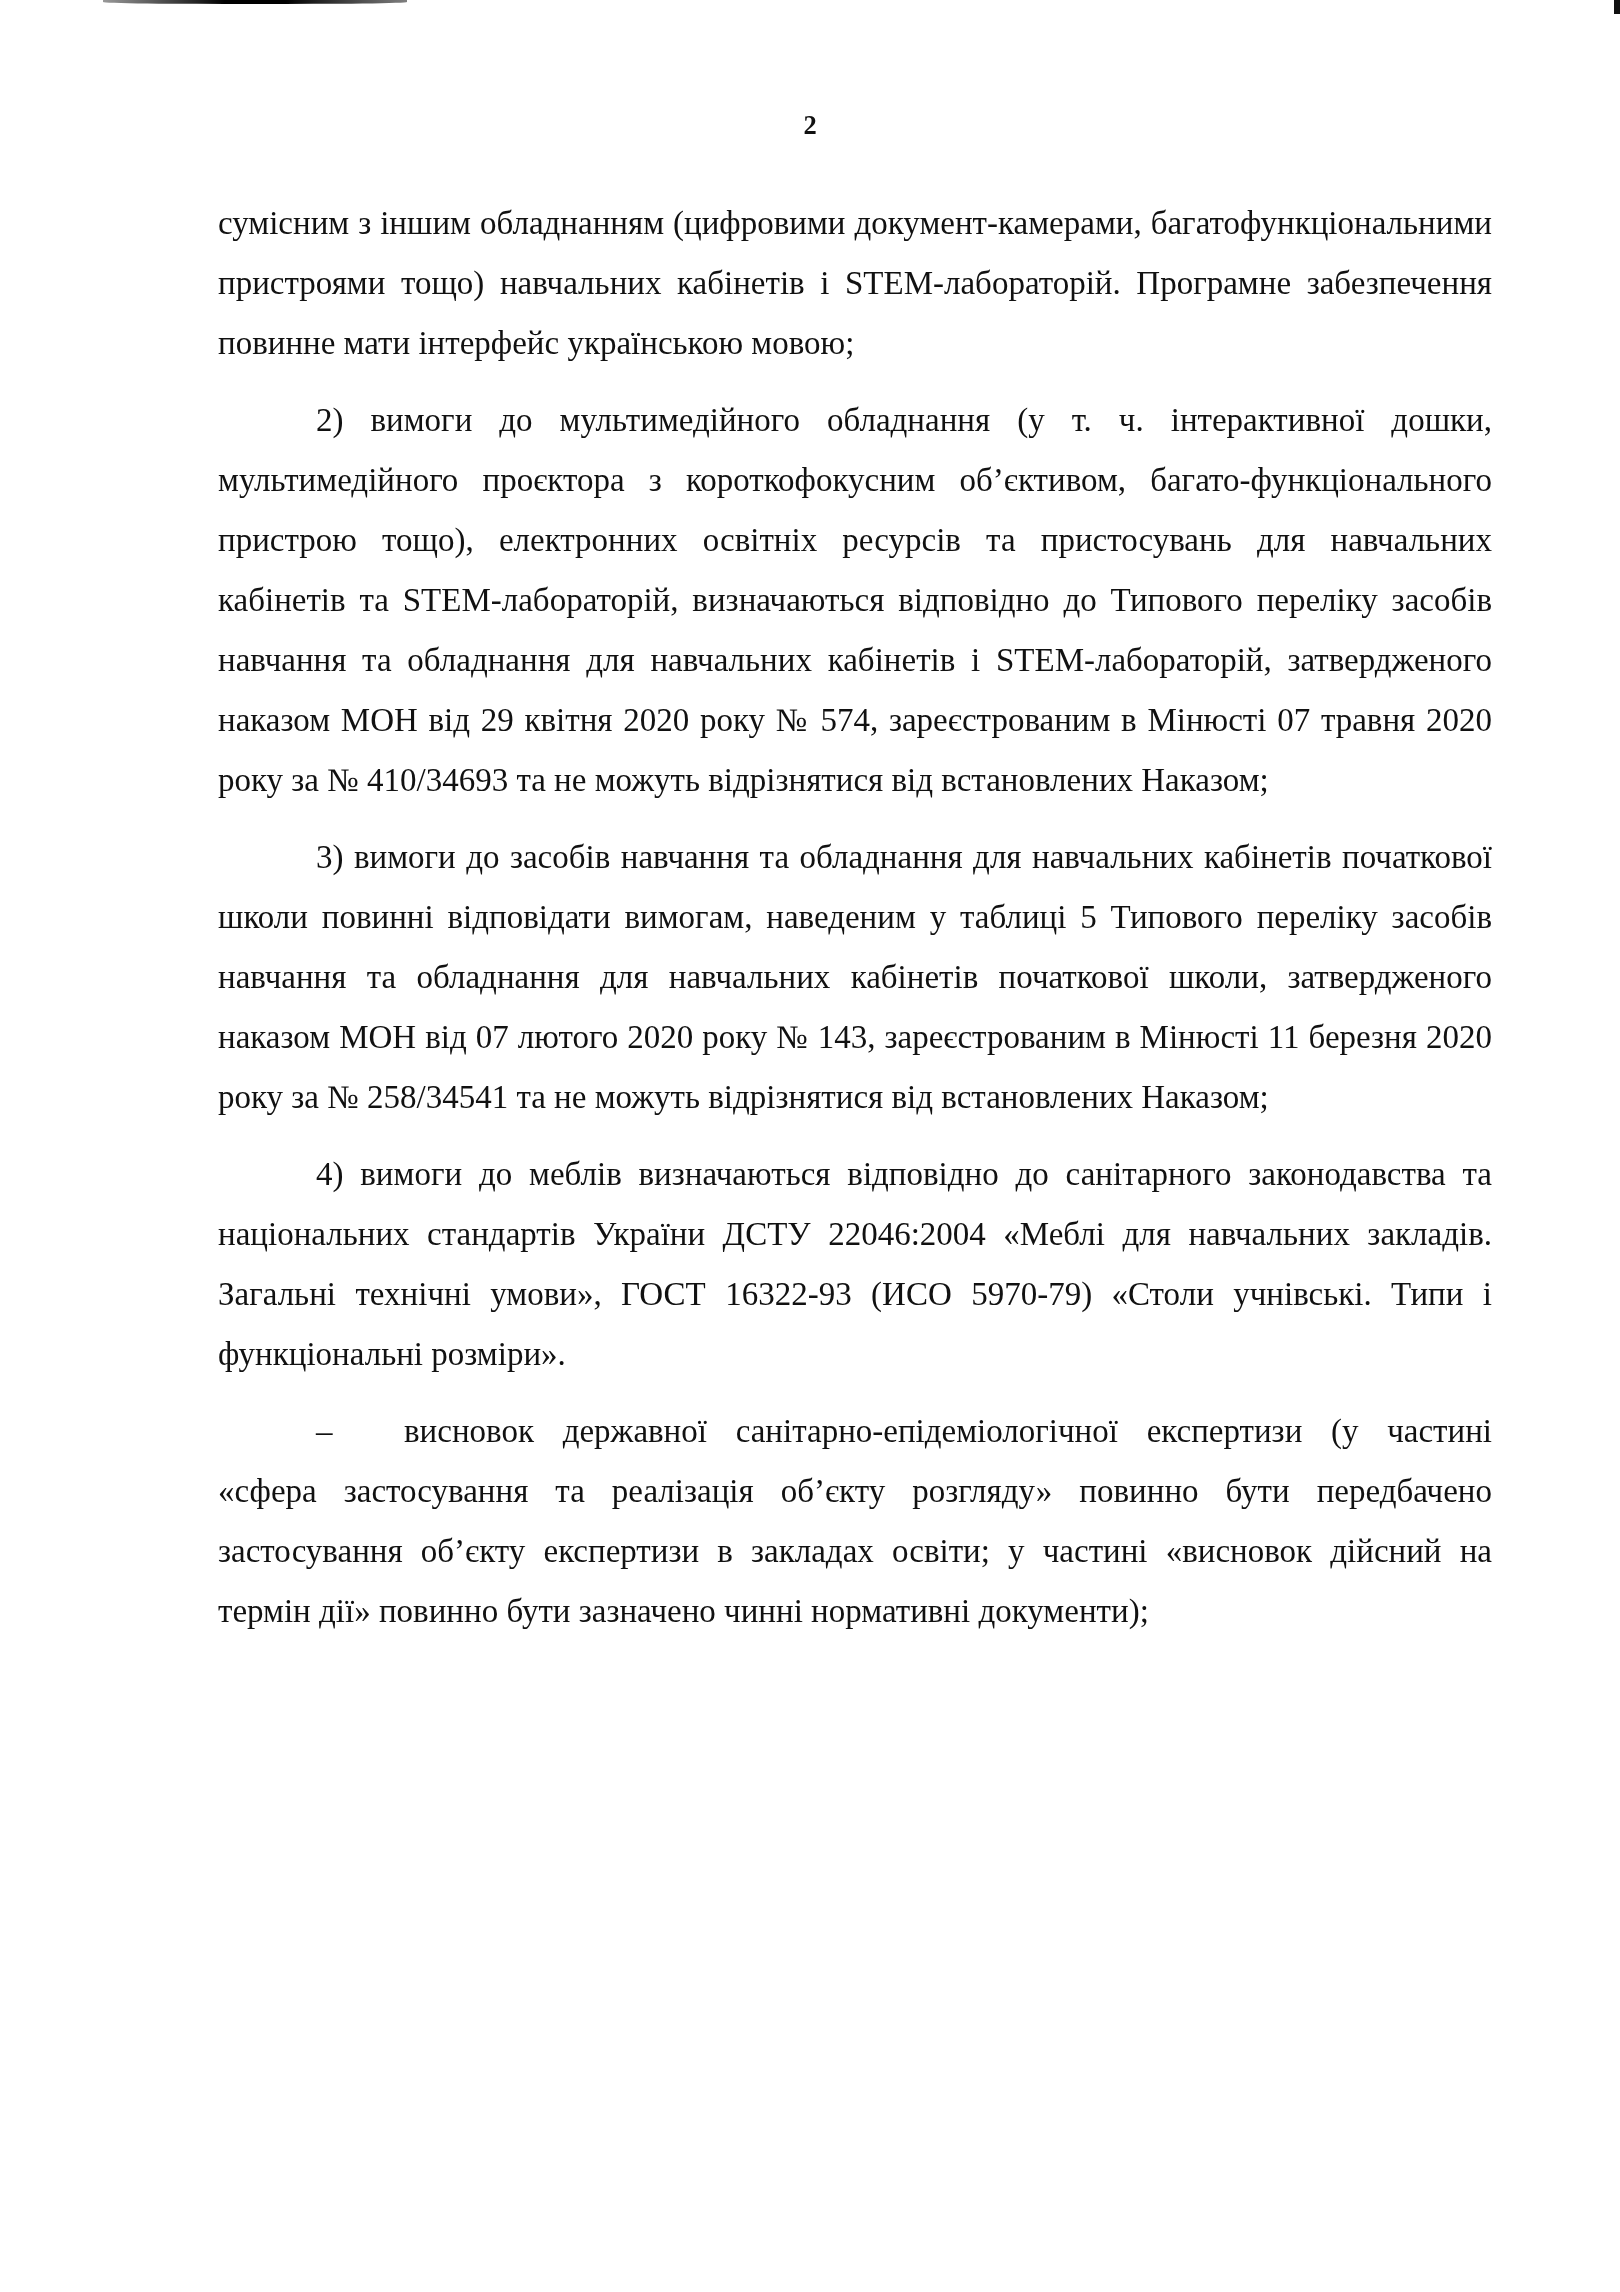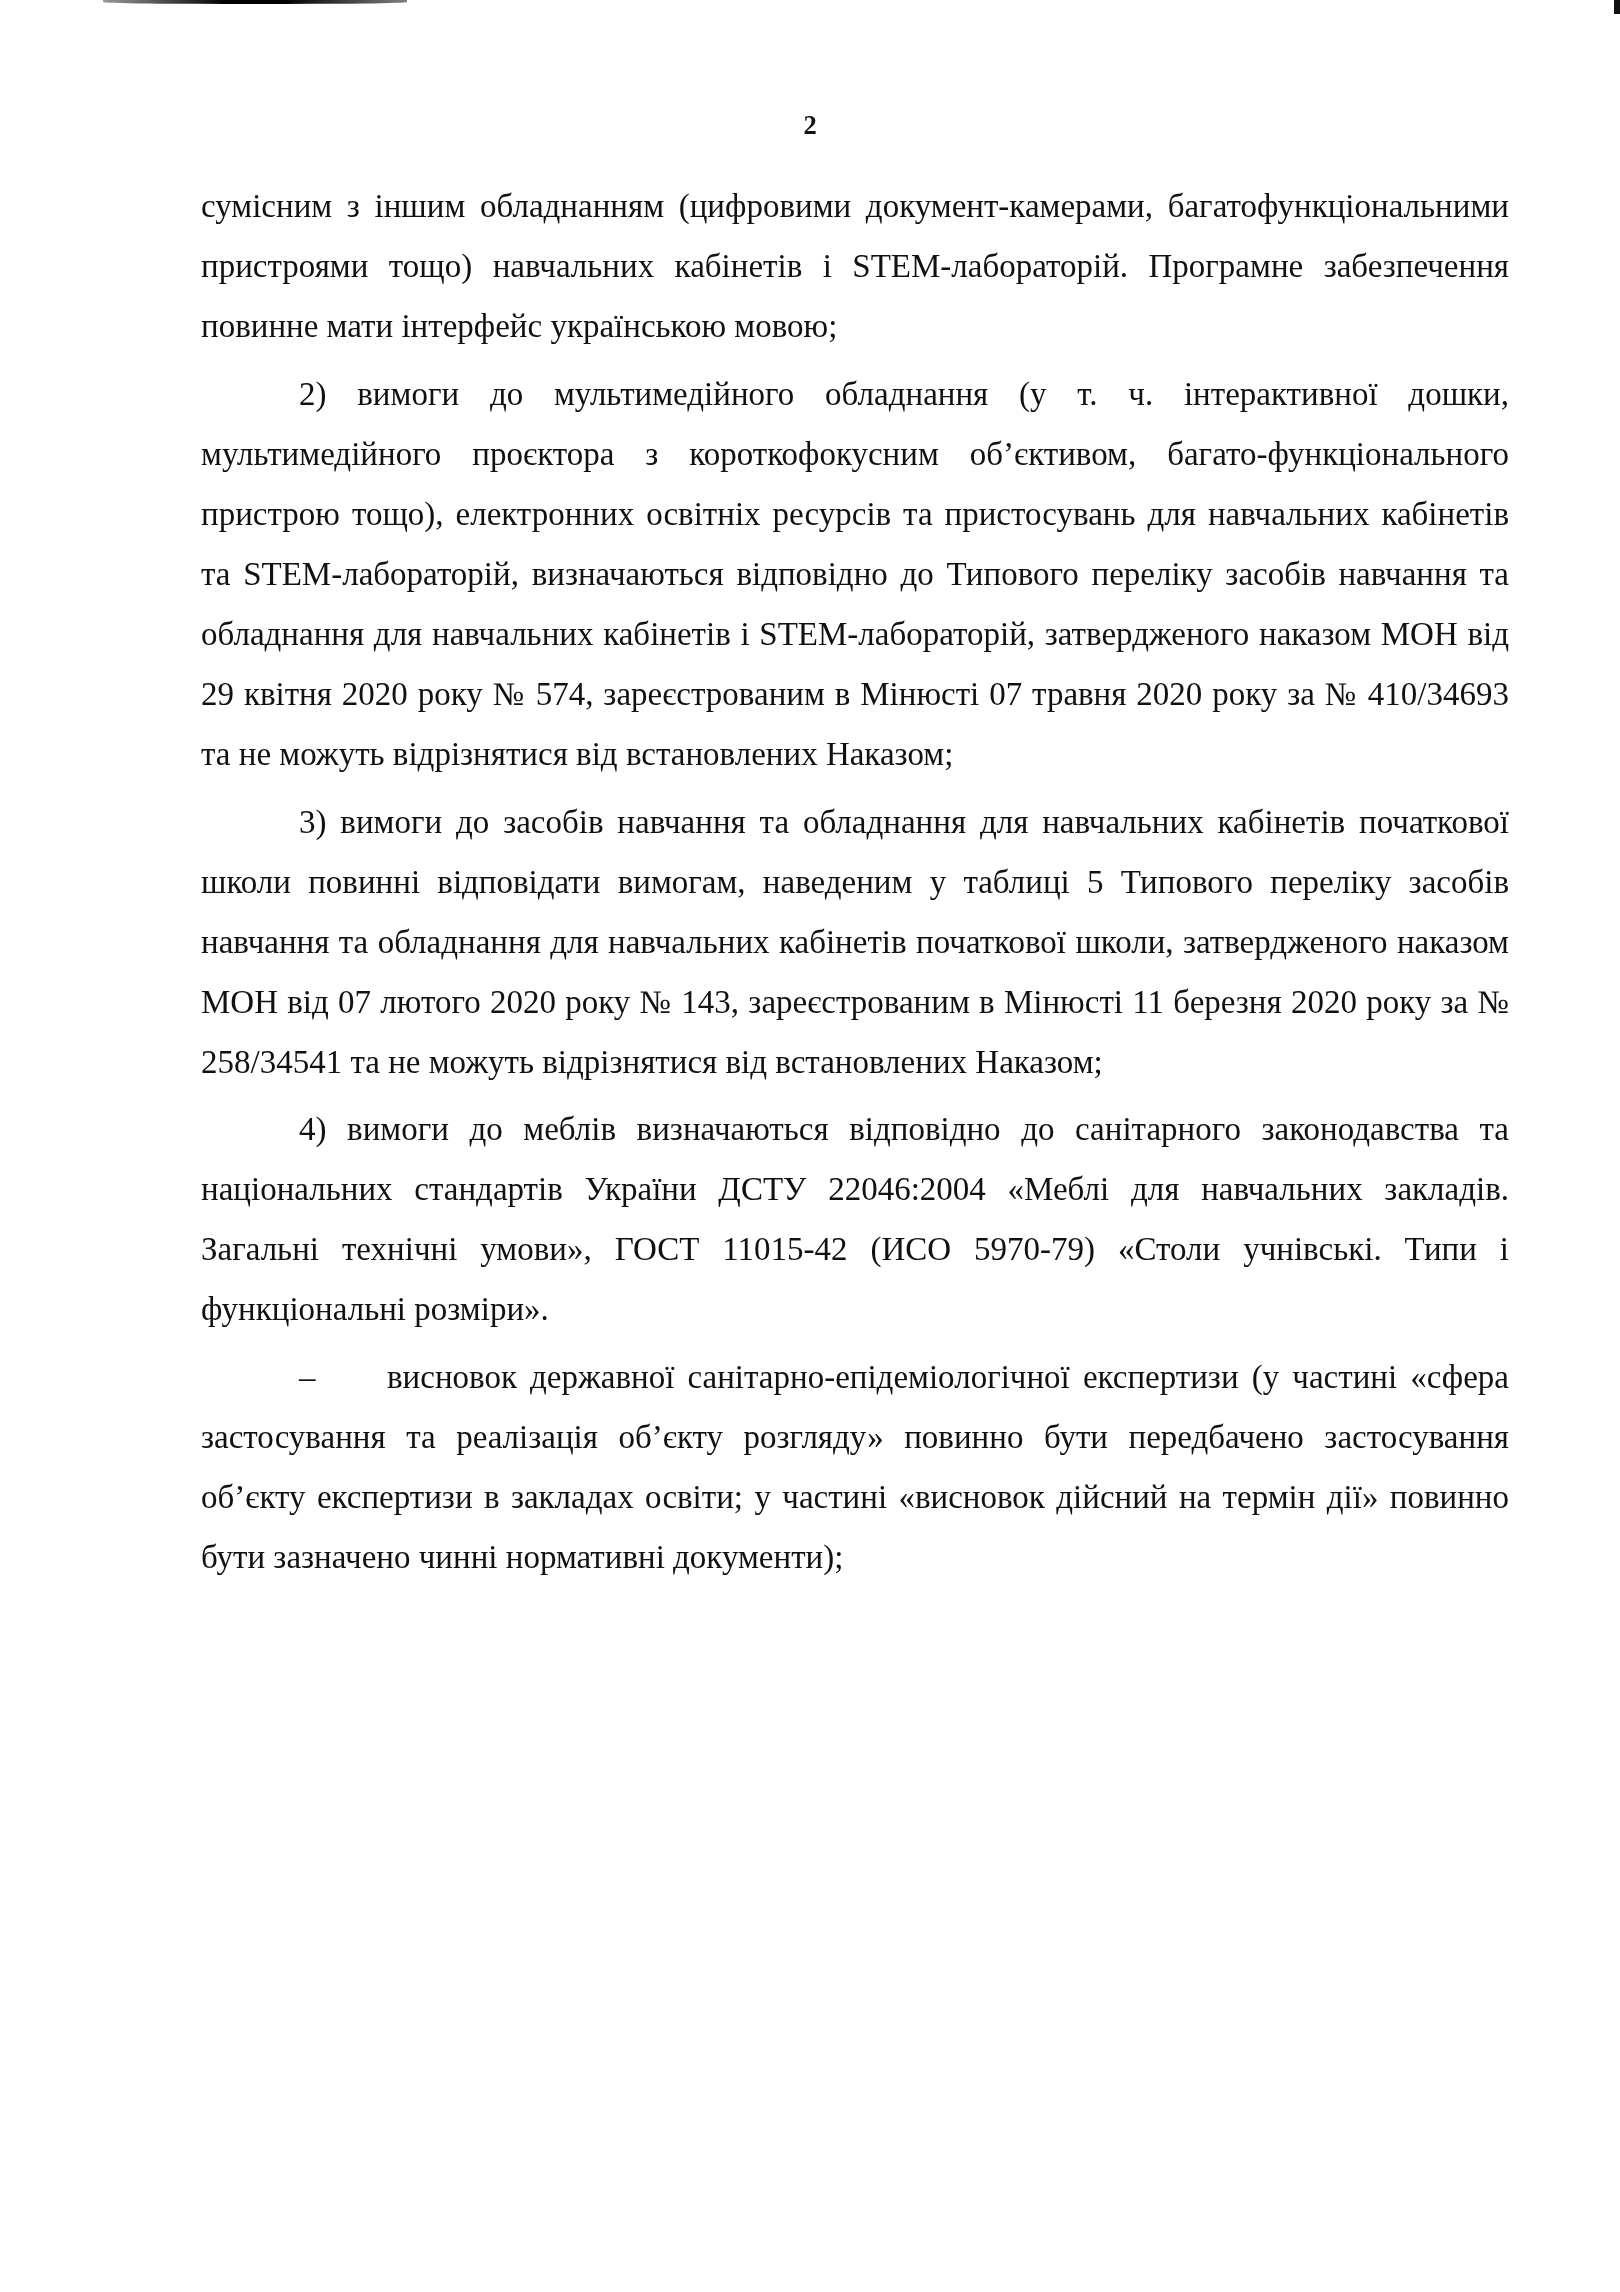--- a/index.html
+++ b/index.html
@@ -44,21 +44,21 @@
     .content {
       position: absolute;
       left: 201px;
       top: 176px;
       width: 1308px;
       font-size: 33px;
       line-height: 60px;
       text-align: justify;
     }
     .content p {
-      margin: 0;
+      margin: 17px;
     }
     .indent {
       text-indent: 98px;
     }
     .dash-item {
       text-indent: 98px;
     }
     .dash-item .dash {
       display: inline-block;
       text-indent: 0;
@@ -73,16 +73,16 @@
 
 <div class="scan-top-line"></div>
 <div class="scan-right-mark"></div>
 
 <div class="page-number">2</div>
 
 <div class="content">
   <p class="gap-after">сумісним з іншим обладнанням (цифровими документ-камерами, багатофункціональними пристроями тощо) навчальних кабінетів і STEM-лабораторій. Програмне забезпечення повинне мати інтерфейс українською мовою;</p>
   <p class="indent gap-after">2) вимоги до мультимедійного обладнання (у т. ч. інтерактивної дошки, мультимедійного проєктора з короткофокусним об’єктивом, багато-функціонального пристрою тощо), електронних освітніх ресурсів та пристосувань для навчальних кабінетів та STEM-лабораторій, визначаються відповідно до Типового переліку засобів навчання та обладнання для навчальних кабінетів і STEM-лабораторій, затвердженого наказом МОН від 29 квітня 2020 року № 574, зареєстрованим в Мінюсті 07 травня 2020 року за № 410/34693 та не можуть відрізнятися від встановлених Наказом;</p>
   <p class="indent gap-after">3) вимоги до засобів навчання та обладнання для навчальних кабінетів початкової школи повинні відповідати вимогам, наведеним у таблиці 5 Типового переліку засобів навчання та обладнання для навчальних кабінетів початкової школи, затвердженого наказом МОН від 07 лютого 2020 року № 143, зареєстрованим в Мінюсті 11 березня 2020 року за № 258/34541 та не можуть відрізнятися від встановлених Наказом;</p>
-  <p class="indent gap-after">4) вимоги до меблів визначаються відповідно до санітарного законодавства та національних стандартів України ДСТУ 22046:2004 «Меблі для навчальних закладів. Загальні технічні умови», ГОСТ 11015-42 (ИСО 5970-79) «Столи учнівські. Типи і функціональні розміри».</p>
+  <p class="indent gap-after">4) вимоги до меблів визначаються відповідно до санітарного законодавства та національних стандартів України ДСТУ 22046:2004 «Меблі для навчальних закладів. Загальні технічні умови», ГОСТ 16322-93 (ИСО 5970-79) «Столи учнівські. Типи і функціональні розміри».</p>
   <p class="dash-item"><span class="dash">–</span><span>висновок державної санітарно-епідеміологічної експертизи (у частині «сфера застосування та реалізація об’єкту розгляду» повинно бути передбачено застосування об’єкту експертизи в закладах освіти; у частині «висновок дійсний на термін дії» повинно бути зазначено чинні нормативні документи);</span></p>
 </div>
 
 
 </body></html>

